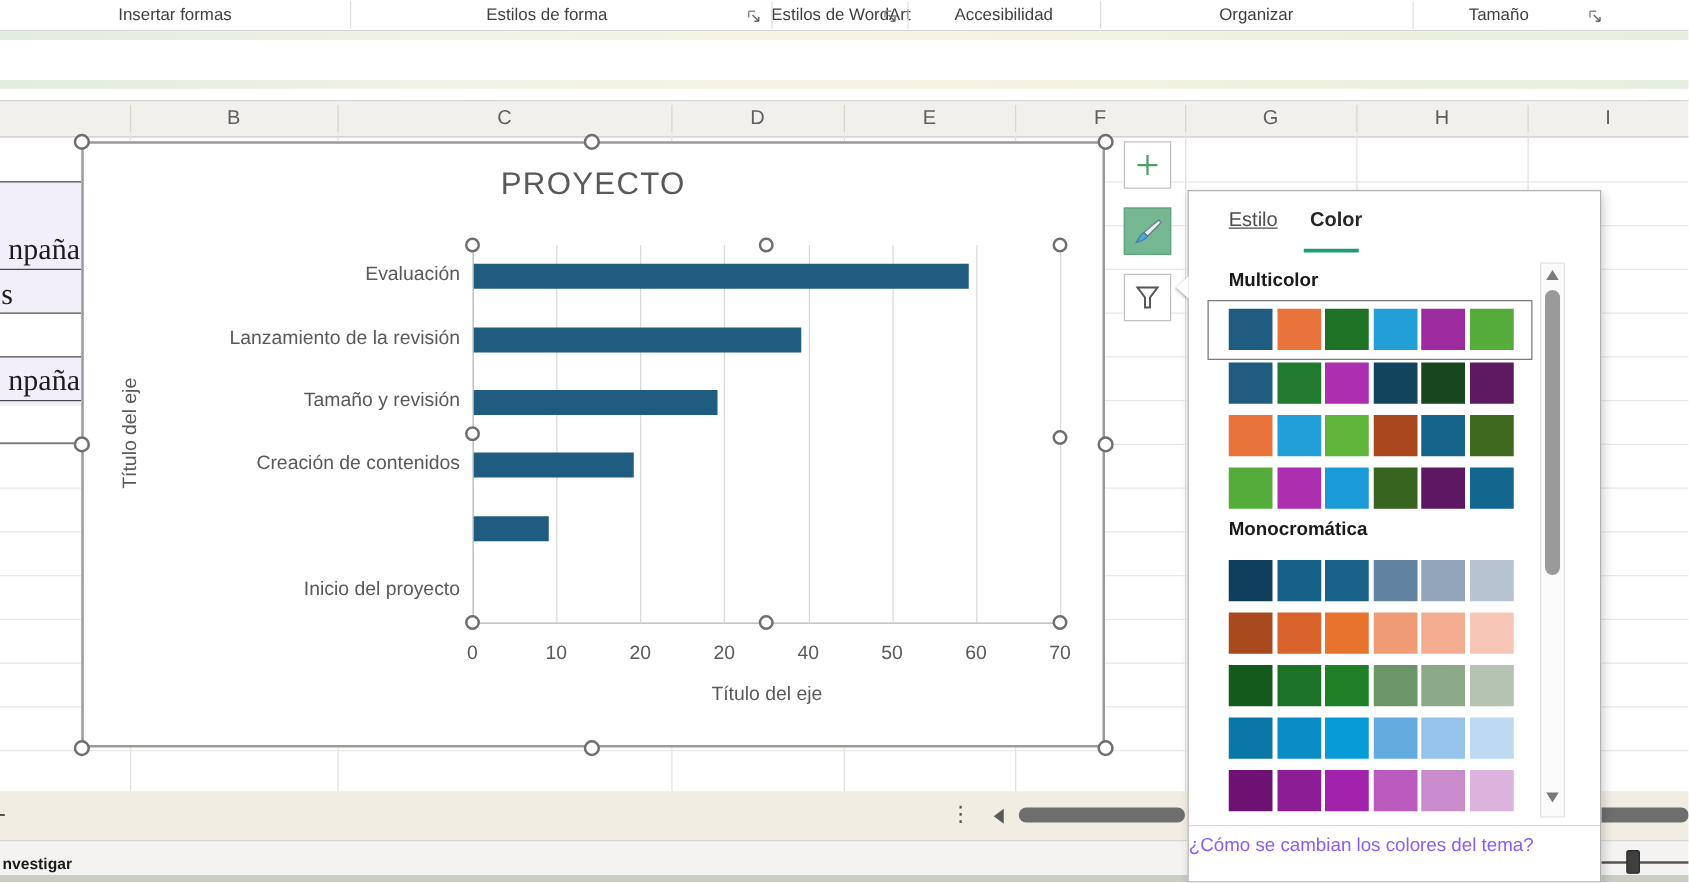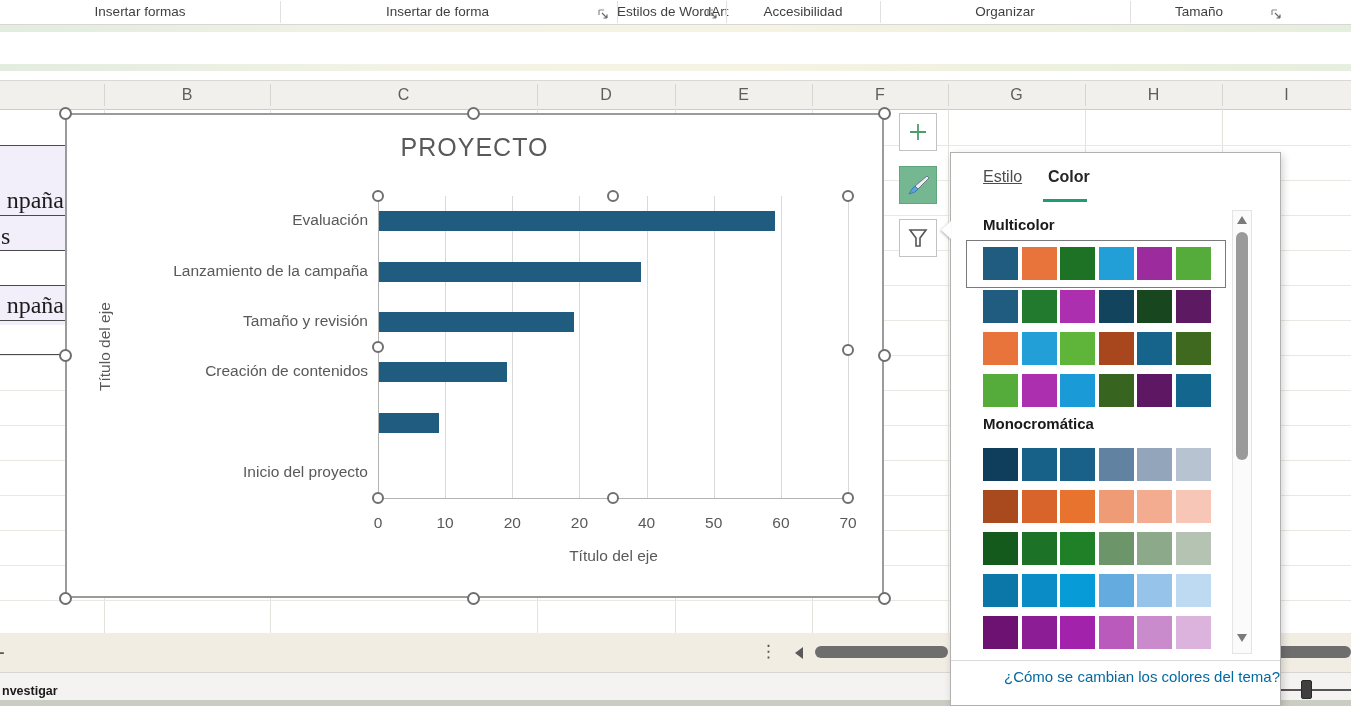--- a/index.html
+++ b/index.html
@@ -63,21 +63,21 @@
   .sel-box{left:966px;top:240px;width:260px;height:48px;border:1px solid #7a7a7a;box-sizing:border-box;}
   .swatch{position:absolute;width:35px;height:33px;}
   .pscroll{left:1232px;top:210px;width:20px;height:444px;background:#fbfbfb;border:1px solid #e4e4e4;
            box-sizing:border-box;}
   .pthumb{left:1236px;top:232px;width:12px;height:228px;background:#9a9a9a;border-radius:6px;}
   .tri-up{left:1237px;top:216px;width:0;height:0;border-left:5px solid transparent;
           border-right:5px solid transparent;border-bottom:8px solid #7a7a7a;}
   .tri-down{left:1237px;top:634px;width:0;height:0;border-left:5px solid transparent;
             border-right:5px solid transparent;border-top:8px solid #7a7a7a;}
   .pdivider{left:951px;top:660px;width:329px;height:1px;background:#d9d9d9;}
-  .footer-link{left:951px;top:668px;width:329px;text-align:right;font-size:15px;color:#0369a1;}
+  .footer-link{left:951px;top:668px;width:329px;text-align:left;font-size:15px;color:#8b5cf6;}
   
   .tabbar{left:0;top:633px;width:1351px;height:39px;background:#f1ede2;}
   .plus-partial{position:absolute;left:-9px;top:6px;font-size:24px;color:#555;}
   .dots{position:absolute;left:760px;top:8px;font-size:17px;color:#555;letter-spacing:0;}
   .sb-arrow-left{position:absolute;left:795px;top:14px;width:0;height:0;border-top:6px solid transparent;
                  border-bottom:6px solid transparent;border-right:8px solid #5a5a5a;}
   .sheet-thumb{position:absolute;top:13px;height:12px;background:#6e6e6e;}
   .statusbar{left:0;top:672px;width:1351px;height:28px;background:#f5f3f1;border-top:1px solid #d8d6d4;}
   .status-text{position:absolute;left:2px;top:11px;font-size:12.5px;font-weight:bold;color:#1a1a1a;}
   .bottombar{left:0;top:700px;width:1351px;height:6px;background:#c9cdc2;}
@@ -85,21 +85,21 @@
   .zoom-handle{left:1301px;top:680px;width:11px;height:19px;background:#3f3f3f;border-radius:2px;
                border:1px solid #2a2a2a;box-sizing:border-box;}
 </style>
 </head>
 <body>
 
 <div class="stage">
 
   <div class="abs ribbon" id="ribbon">
       <div class="ribbon-label" style="left: 0px; width: 280px;">Insertar formas</div>
-      <div class="ribbon-label" style="left: 280px; width: 315px;">Insertar de forma</div>
+      <div class="ribbon-label" style="left: 280px; width: 315px;">Estilos de forma</div>
       <div class="launcher" style="left: 597px;"><svg width="12" height="12" viewBox="0 0 12 12">
           <path d="M2 2 H7 M2 2 V7" stroke="#8a8a8a" fill="none" stroke-width="1.2"></path>
           <path d="M5 5 L10 10 M10 10 V6.5 M10 10 H6.5" stroke="#6a6a6a" fill="none" stroke-width="1.2"></path>
         </svg></div>
       <div class="ribbon-sep" style="left: 280px;"></div>
       <div class="ribbon-label" style="left: 617px; width: 87px;">Estilos de WordArt</div>
       <div class="launcher" style="left: 706px;"><svg width="12" height="12" viewBox="0 0 12 12">
           <path d="M2 2 H7 M2 2 V7" stroke="#8a8a8a" fill="none" stroke-width="1.2"></path>
           <path d="M5 5 L10 10 M10 10 V6.5 M10 10 H6.5" stroke="#6a6a6a" fill="none" stroke-width="1.2"></path>
         </svg></div>
@@ -189,21 +189,21 @@
     <div class="vgrid" style="left: 646.6px;"></div>
     <div class="tick" style="left: 626.6px;">40</div>
     <div class="vgrid" style="left: 713.7px;"></div>
     <div class="tick" style="left: 693.7px;">50</div>
     <div class="vgrid" style="left: 780.9px;"></div>
     <div class="tick" style="left: 760.9px;">60</div>
     <div class="vgrid" style="left: 848px;"></div>
     <div class="tick" style="left: 828px;">70</div>
     <div class="cat-label" style="top: 211.2px;">Evaluación</div>
     <div class="bar" style="left: 379px; top: 211.2px; width: 396.1px; background: rgb(31, 92, 127);"></div>
-    <div class="cat-label" style="top: 261.5px;">Lanzamiento de la campaña</div>
+    <div class="cat-label" style="top: 261.5px;">Lanzamiento de la revisión</div>
     <div class="bar" style="left: 379px; top: 261.5px; width: 261.9px; background: rgb(31, 92, 127);"></div>
     <div class="cat-label" style="top: 311.8px;">Tamaño y revisión</div>
     <div class="bar" style="left: 379px; top: 311.8px; width: 194.7px; background: rgb(31, 92, 127);"></div>
     <div class="cat-label" style="top: 362.2px;">Creación de contenidos</div>
     <div class="bar" style="left: 379px; top: 362.2px; width: 127.6px; background: rgb(31, 92, 127);"></div>
     <div class="bar" style="left: 379px; top: 412.5px; width: 60.4px; background: rgb(31, 92, 127);"></div>
     <div class="cat-label" style="top: 462.8px;">Inicio del proyecto</div>
     <div id="plot"></div>
   <div class="abs axis-title-x">Título del eje</div>
   <div class="abs axis-title-y">Título del eje</div>

